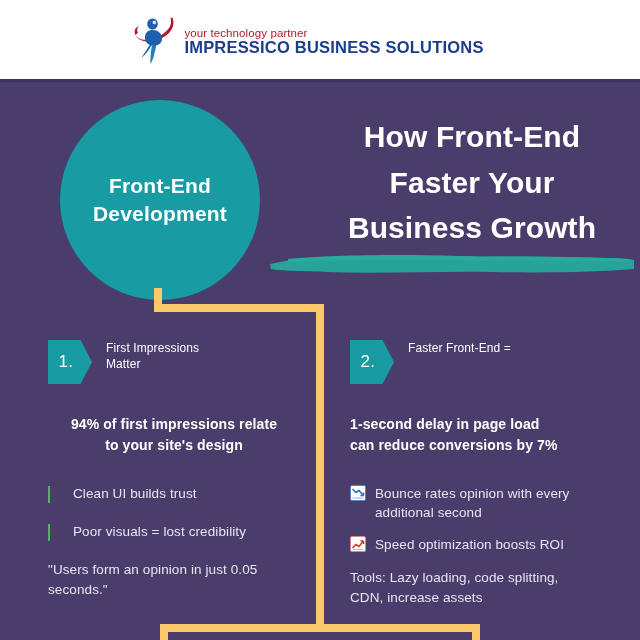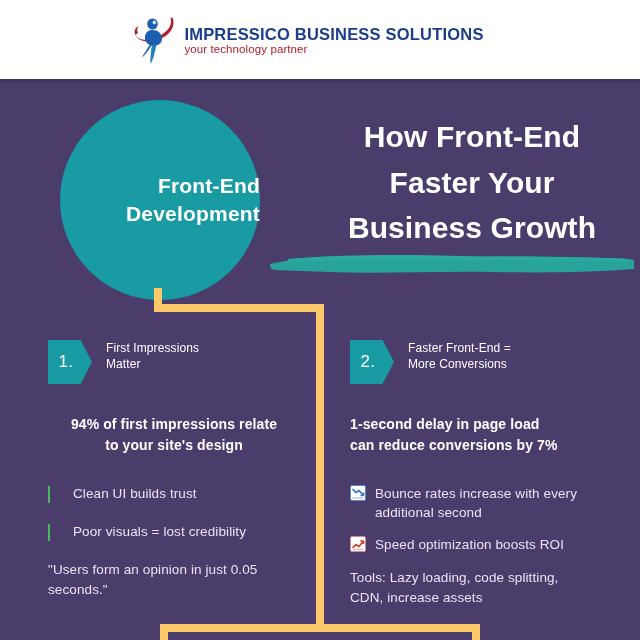--- a/index.html
+++ b/index.html
@@ -63,21 +63,21 @@
 
   
   #circle {
     position: absolute;
     left: 60px; top: 100px;
     width: 200px; height: 200px;
     border-radius: 50%;
     background: #189ba2;
     display: flex;
     flex-direction: column;
-    align-items: flex-end;
+    align-items: center;
     justify-content: center;
     text-align: center;
   }
   #circle span {
     display: block;
     color: #ffffff;
     font-size: 21px;
     font-weight: bold;
     line-height: 1.32;
     letter-spacing: .2px;
@@ -196,22 +196,22 @@
       <svg id="logo-mark" viewBox="0 0 46 52">
         <path d="M40.5 3.5 C 44 12, 38 21, 28 25 C 16 30, 6 27, 3.5 21 C 6.5 26.5, 16 27.5, 25.5 23 C 35.5 18.5, 41 11, 38.5 4 Z" fill="#b01b2e"></path>
         <path d="M3.5 21 C 1.5 17.5, 3 13.5, 7 12 C 5 13.8, 4.5 16.5, 6 18.8 Z" fill="#b01b2e"></path>
         <ellipse cx="20.5" cy="10" rx="5.3" ry="5.6" fill="#1b5fae"></ellipse>
         <ellipse cx="22.3" cy="8.4" rx="1.7" ry="1.9" fill="#ffffff" opacity=".85"></ellipse>
         <path d="M20.5 16 C 26 16, 29.5 19, 30 24 C 30.5 28.5, 27 31, 24 31.5 L 23 38 L 19.5 31.5 C 15 30.5, 12.5 27, 13 22.5 C 13.5 18.5, 16 16, 20.5 16 Z" fill="#1b5fae"></path>
         <path d="M22.5 30.5 C 23.5 36, 22.5 43, 18.5 50 C 18 44, 19 37, 20 30.8 Z" fill="#1f7fc0"></path>
         <path d="M19.5 31 C 17 36, 13.5 40.5, 9.5 44 C 12.5 39, 15.5 34.5, 18 30.5 Z" fill="#1b5fae"></path>
       </svg>
       <div id="logo-text">
+        <div id="logo-tagline">your technology partner</div>
         <div id="logo-title">IMPRESSICO BUSINESS SOLUTIONS</div>
-        <div id="logo-tagline">your technology partner</div>
       </div>
     </div>
   </div>
   <div id="header-sep"></div>
 
   <div id="circle">
     <span>Front-End</span>
     <span>Development</span>
   </div>
 
@@ -266,40 +266,39 @@
     </div>
   </div>
 
   <div class="column" id="col-2">
     <div class="card-head">
       <div class="badge">
         <span>2.</span>
       </div>
       <div class="card-title">
         <div>Faster Front-End =</div>
-        <div>More Conversions</div>
       </div>
     </div>
 
     <div class="stat">
       <div>1-second delay in page load</div>
       <div>can reduce conversions by 7%</div>
     </div>
 
     <div class="bullets">
       <div class="bullet">
         <span class="bullet-icon">
           <svg viewBox="0 0 16 16" width="16" height="16">
             <rect x="0.5" y="0.5" width="15" height="15" rx="1.5" fill="#ffffff" stroke="#5a86c4"></rect>
             <path d="M2.5 4 L6 7.5 L9 5.5 L13.5 10.5" fill="none" stroke="#2f6fc0" stroke-width="1.6"></path>
             <path d="M13.5 10.5 L13.5 7.4 M13.5 10.5 L10.4 10.5" fill="none" stroke="#2f6fc0" stroke-width="1.6"></path>
             <path d="M2.5 13 L13.5 13" stroke="#9bb4da" stroke-width="1"></path>
           </svg>
         </span>
-        <span>Bounce rates increase with every additional second</span>
+        <span>Bounce rates opinion with every additional second</span>
       </div>
       <div class="bullet">
         <span class="bullet-icon">
           <svg viewBox="0 0 16 16" width="16" height="16">
             <rect x="0.5" y="0.5" width="15" height="15" rx="1.5" fill="#ffffff" stroke="#d58a8a"></rect>
             <path d="M2.5 12 L6 8.5 L9 10.5 L13.5 5" fill="none" stroke="#d8342b" stroke-width="1.6"></path>
             <path d="M13.5 5 L13.5 8.1 M13.5 5 L10.4 5" fill="none" stroke="#d8342b" stroke-width="1.6"></path>
             <path d="M2.5 13.5 L13.5 13.5" stroke="#e8b0b0" stroke-width="1"></path>
           </svg>
         </span>

